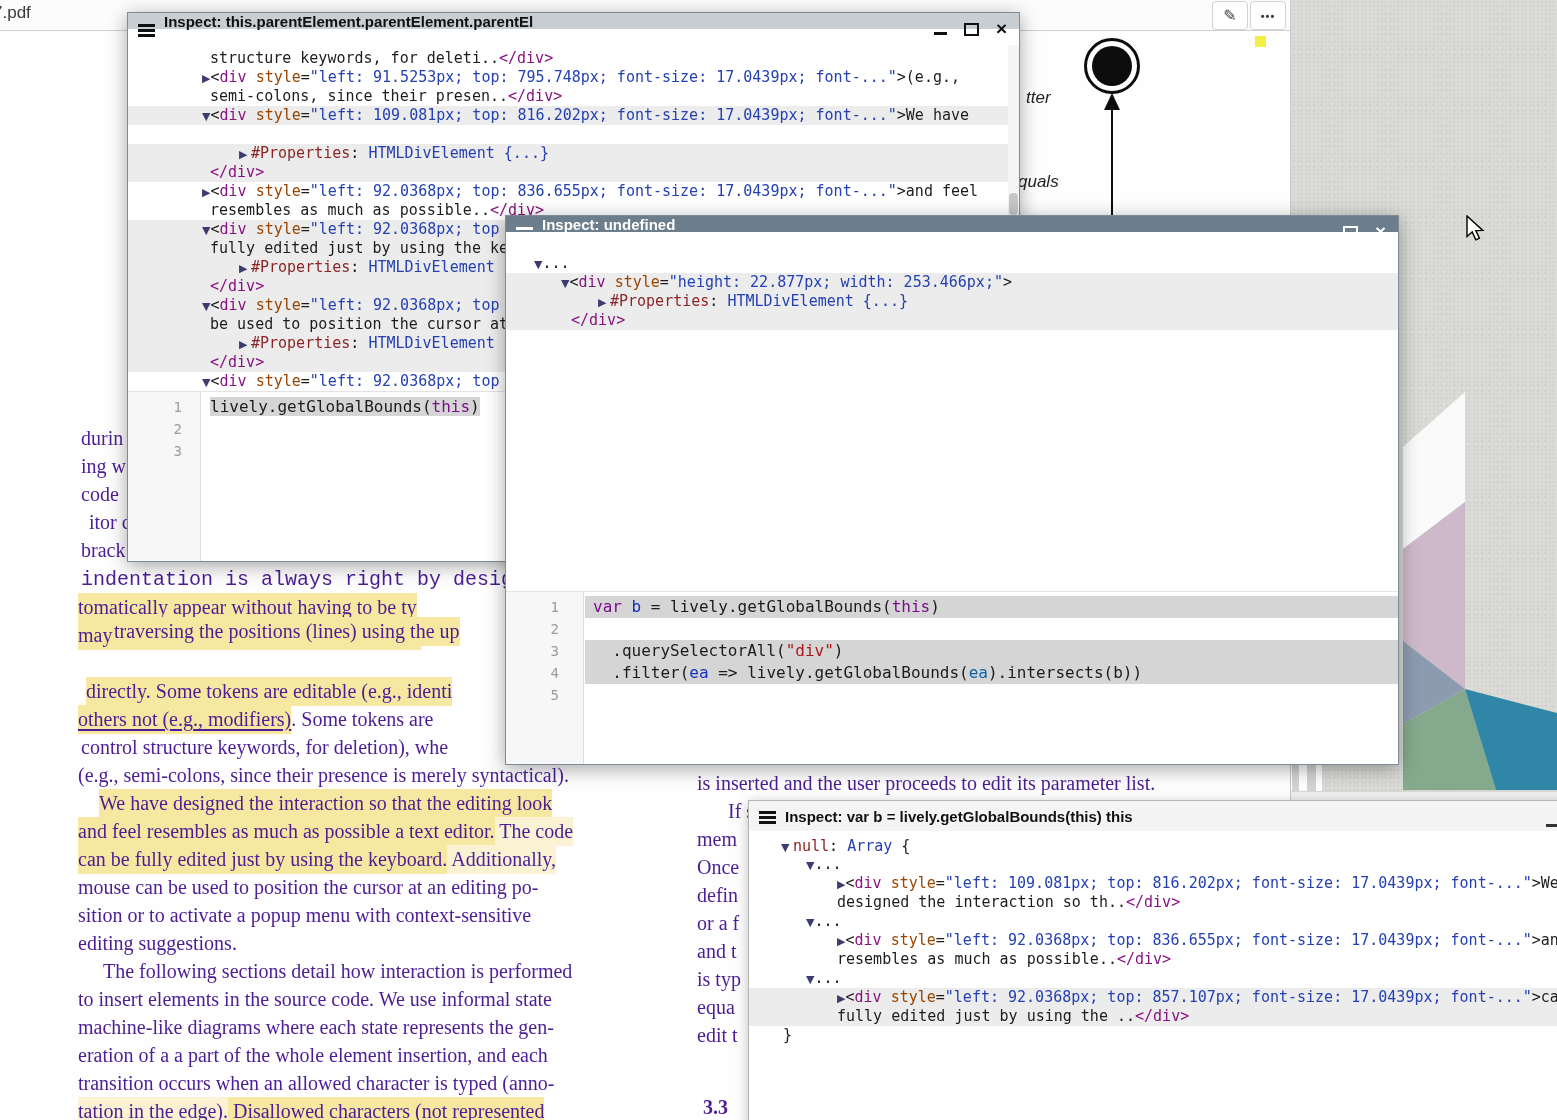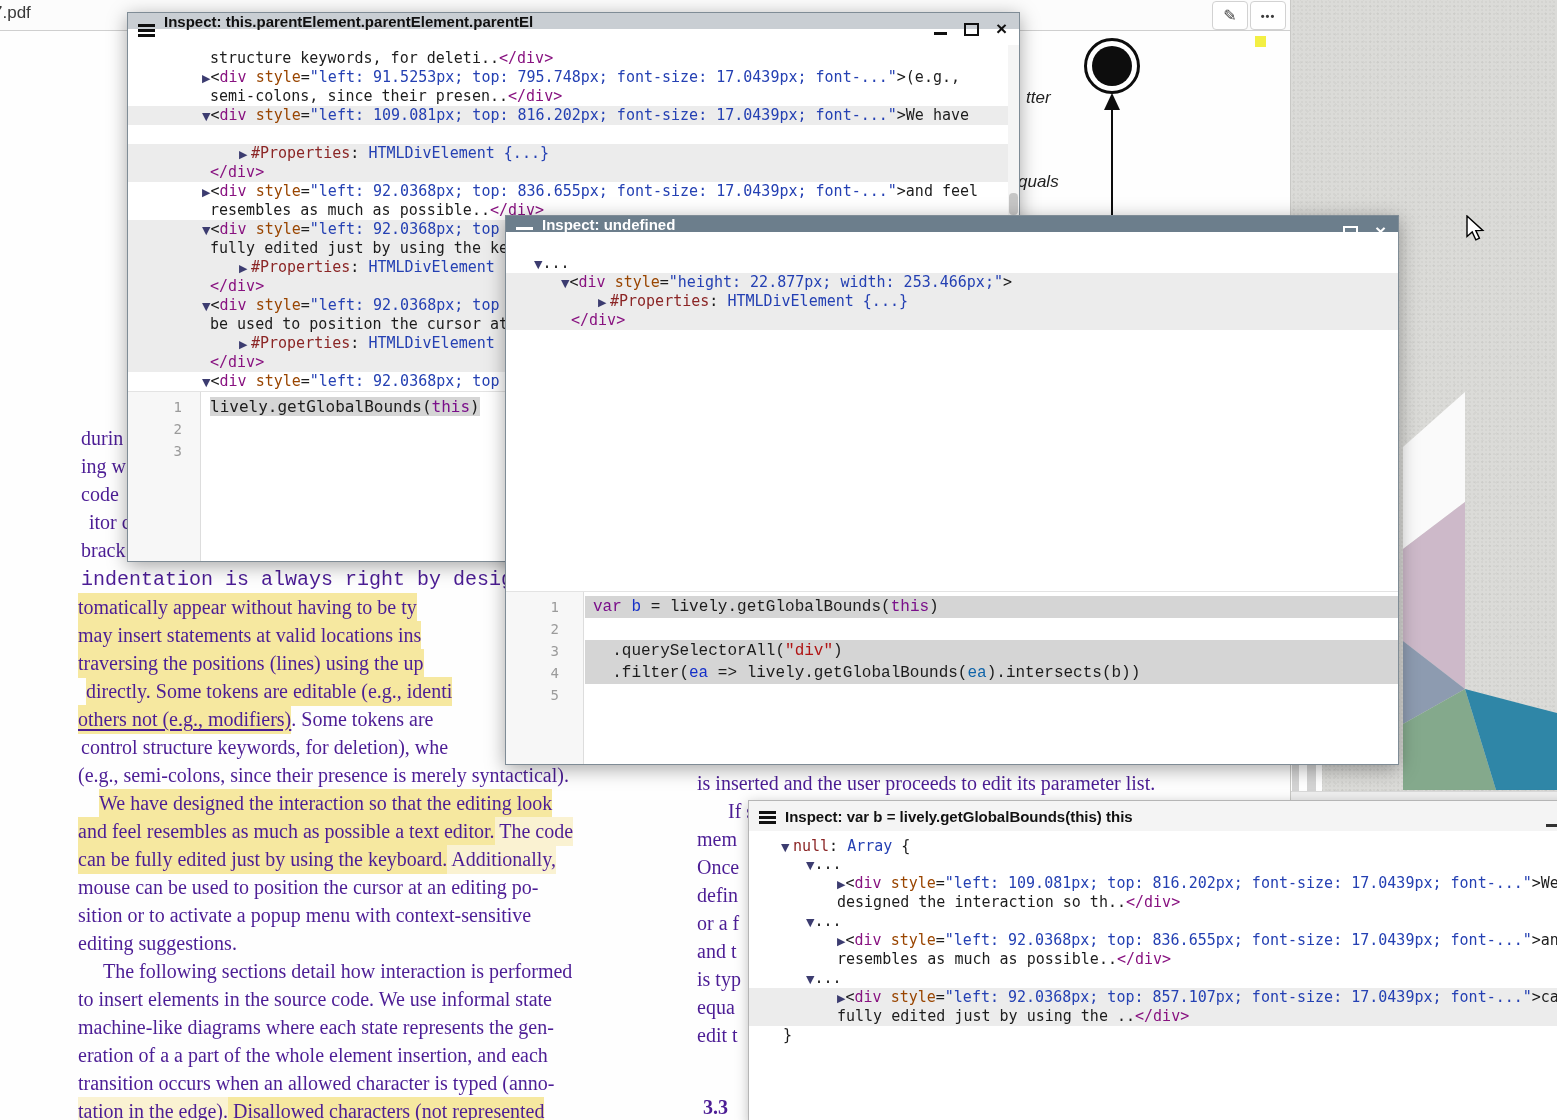--- a/index.html
+++ b/index.html
@@ -68,21 +68,21 @@
   .c-v2{color:#0f63a8;}
 
   
   .code{position:absolute;left:0;right:0;background:#fff;border-top:1px solid #e3e3e3;}
   .gutter{position:absolute;left:0;top:0;bottom:0;background:#f7f7f7;border-right:1px solid #ddd;box-sizing:border-box;}
   .gutter div{height:22px;line-height:22px;text-align:right;color:#9b9b9b;
     font-family:"DejaVu Sans Mono",monospace;font-size:14px;}
   .codelines{position:absolute;top:0;right:0;bottom:0;}
   .crow{position:absolute;left:0;right:0;height:22px;line-height:22px;white-space:pre;padding-left:8px;
     font-family:"DejaVu Sans Mono",monospace;font-size:16px;color:#1c1c1c;}
-  .crow.hl{background:#d5d5d5;font-family:Liberation Mono, monospace;}
+  .crow.hl{background:#d5d5d5;}
   .selbg{background:#d5d5d5;}
 
   
   #w1-scroll-track{right:0;top:32px;width:11px;height:346px;background:#f5f5f5;}
   #w1-scroll-thumb{right:1px;top:180px;width:9px;height:22px;background:#c6c6c6;border-radius:4px;}
 
   
   #desk-art{left:1398px;top:385px;width:159px;height:405px;}
   #desk-art div{position:absolute;left:0;top:0;width:159px;height:405px;}
   #art-white{background:#fafafa;clip-path:polygon(5px 62px,67px 7px,67px 117px,5px 164px);}
@@ -135,21 +135,21 @@
 
     <div id="pdf-left-col">
         <div class="pline" style="top: 425px; left: 81px;"><span>durin</span></div>
         <div class="pline" style="top: 453px; left: 81px;"><span>ing w</span></div>
         <div class="pline" style="top: 481px; left: 81px;"><span>code</span></div>
         <div class="pline" style="top: 509px; left: 81px; margin-left: 8px;"><span>itor c</span></div>
         <div class="pline" style="top: 537px; left: 81px;"><span>brack</span></div>
         <div class="pline" style="top: 566px; left: 81px; font-family: Liberation Mono, monospace;"><span>indentation is always right by design, and s</span></div>
         <div class="pline" style="top: 594px; left: 78px;"><span class="hy">tomatically appear without having to be ty</span></div>
         <div class="pline" style="top: 622px; left: 78px;"><span class="hy">may insert statements at valid locations ins</span></div>
-        <div class="pline" style="top: 650px; left: 78px;"><span class="hy">traversing the positions (lines) using the up</span></div>
+        <div class="pline" style="top: 618px; left: 78px; padding-left: 36px;"><span class="hy">traversing the positions (lines) using the up</span></div>
         <div class="pline" style="top: 678px; left: 86px;"><span class="hy">directly. Some tokens are editable (e.g., identi</span></div>
         <div class="pline" style="top: 706px; left: 78px;"><span class="hy und">others not (e.g., modifiers)</span><span>. Some tokens are</span></div>
         <div class="pline" style="top: 734px; left: 81px;"><span>control structure keywords, for deletion), whe</span></div>
         <div class="pline" style="top: 762px; left: 78px;"><span>(e.g., semi-colons, since their presence is merely syntactical).</span></div>
         <div class="pline" style="top: 790px; left: 99px;"><span class="hy">We have designed the interaction so that the editing look</span></div>
         <div class="pline" style="top: 818px; left: 78px;"><span class="hy">and feel resembles as much as possible a text editor.</span><span class="hp"> The code</span></div>
         <div class="pline" style="top: 846px; left: 78px;"><span class="hy">can be fully edited just by using the keyboard.</span><span class="hp"> Additionally,</span></div>
         <div class="pline" style="top: 874px; left: 78px;"><span>mouse can be used to position the cursor at an editing po-</span></div>
         <div class="pline" style="top: 902px; left: 78px;"><span>sition or to activate a popup menu with context-sensitive</span></div>
         <div class="pline" style="top: 930px; left: 78px;"><span>editing suggestions.</span></div>

